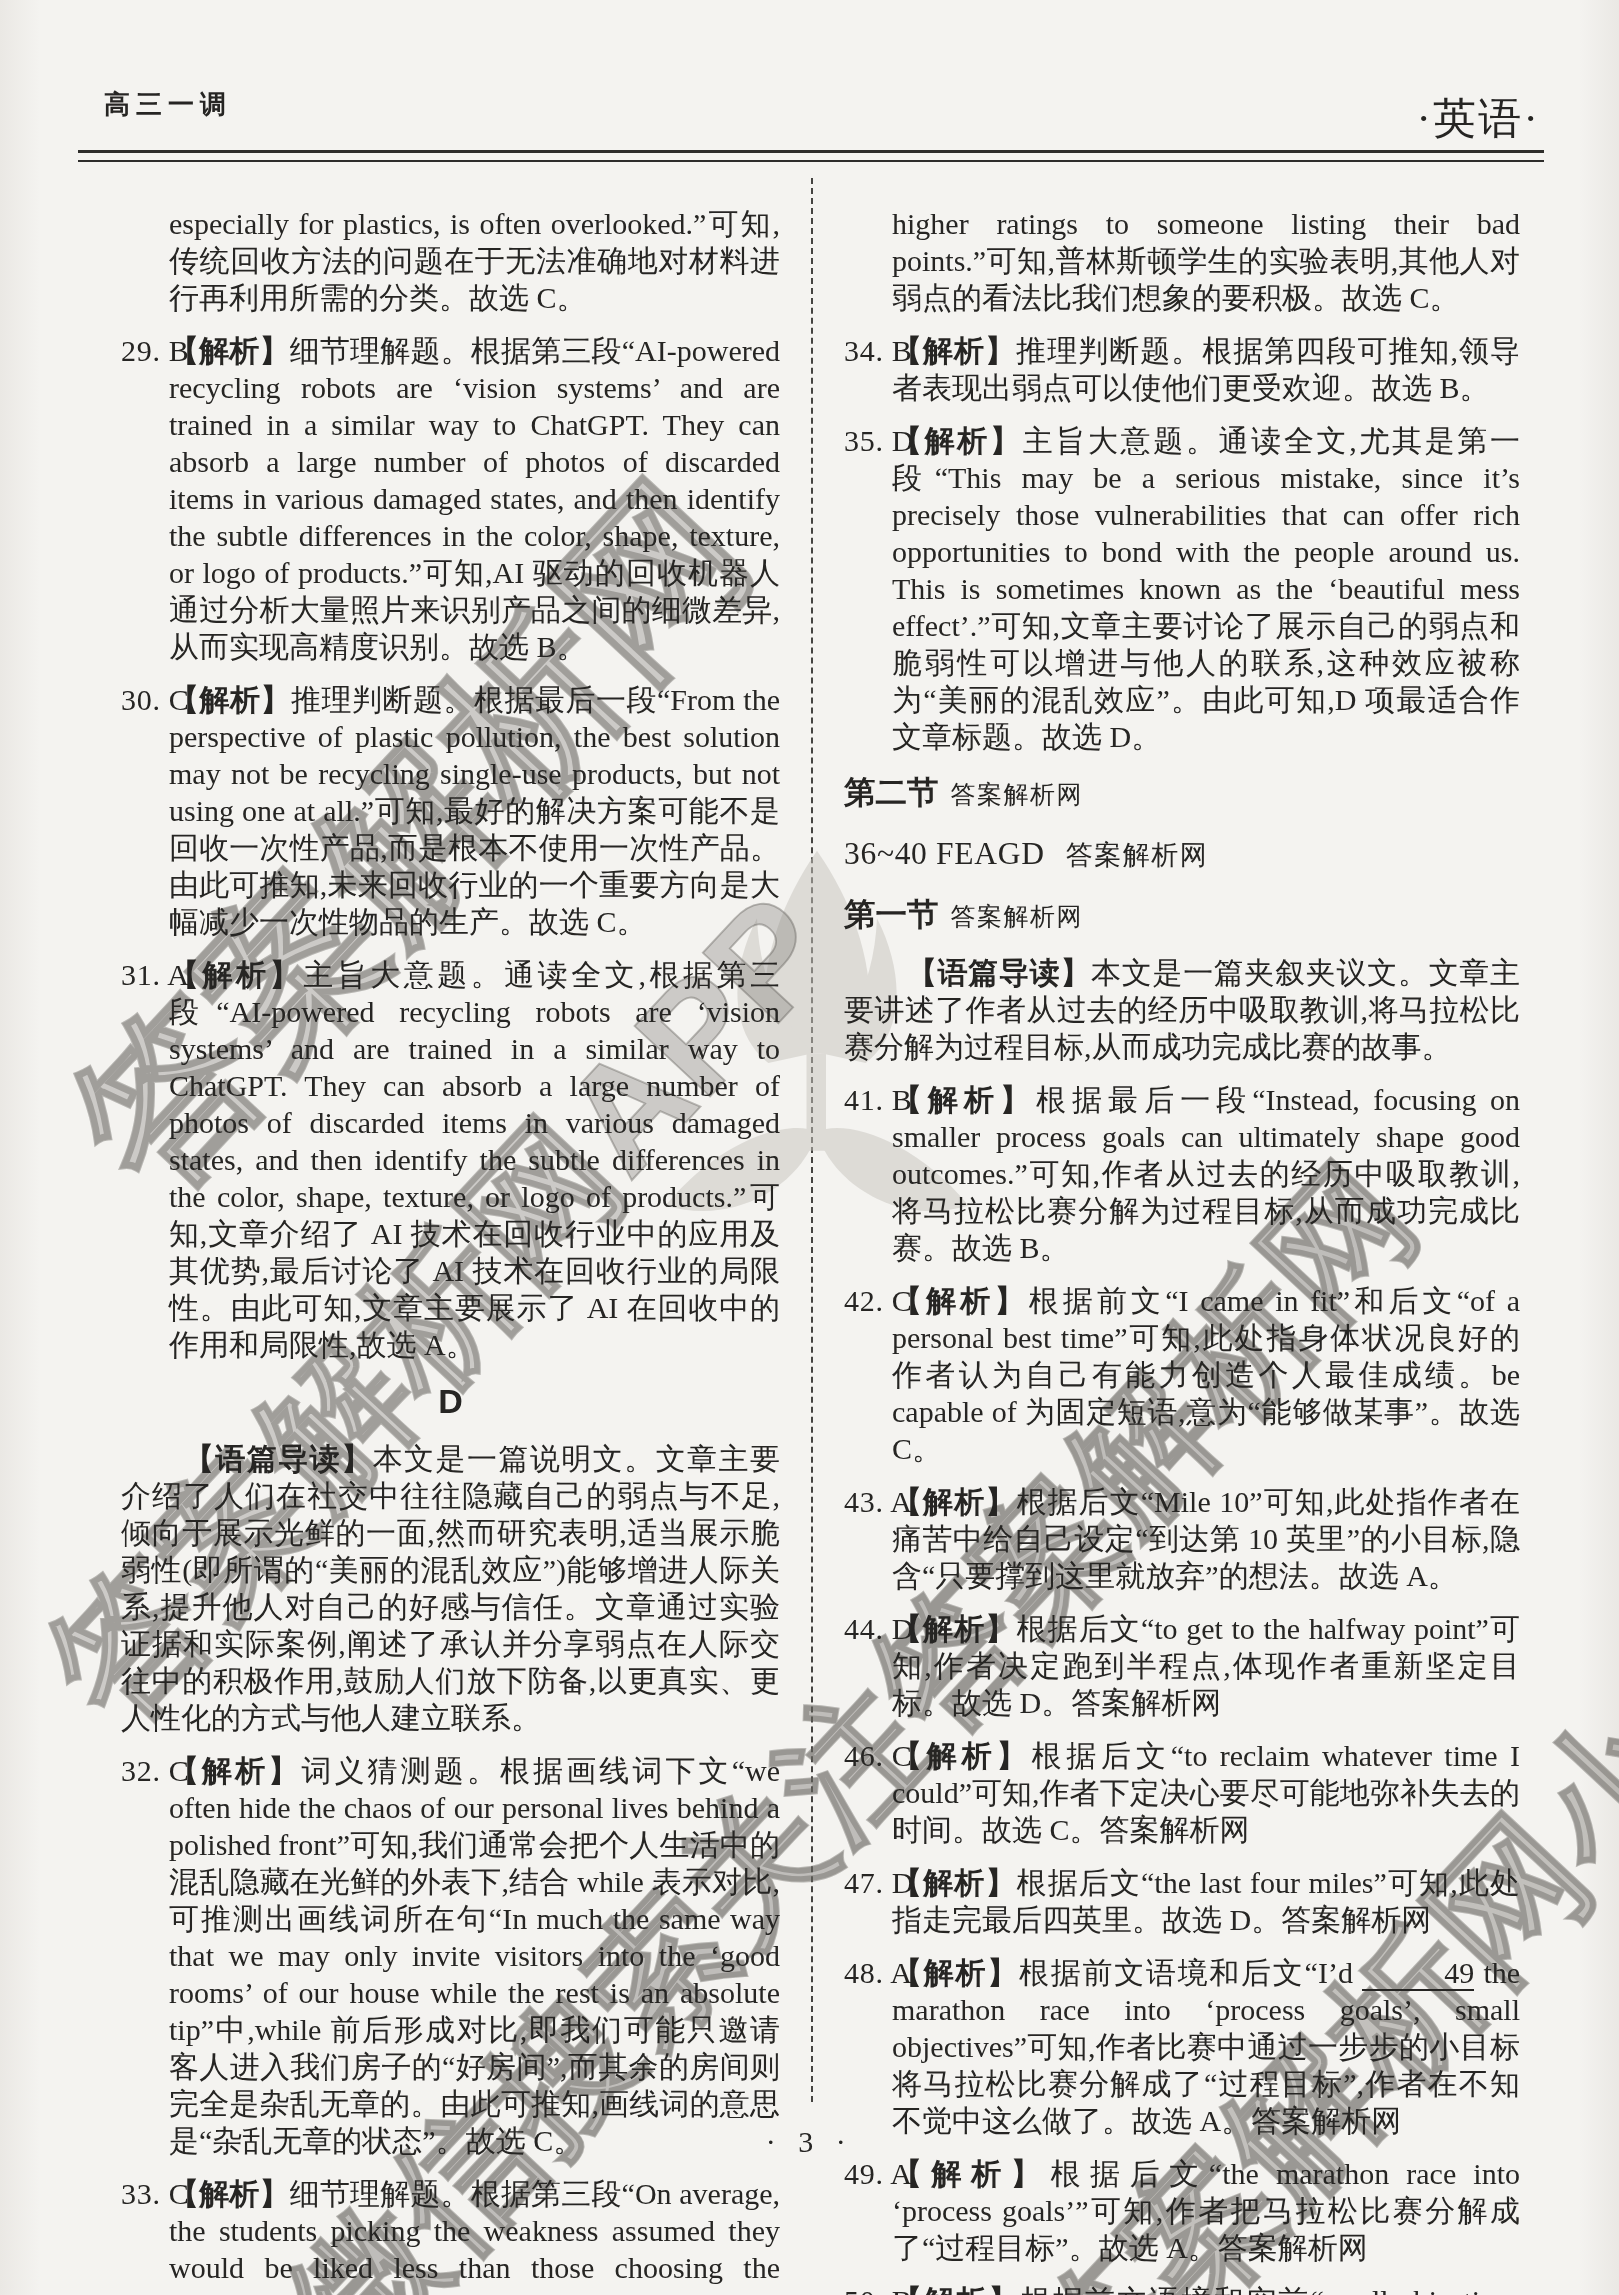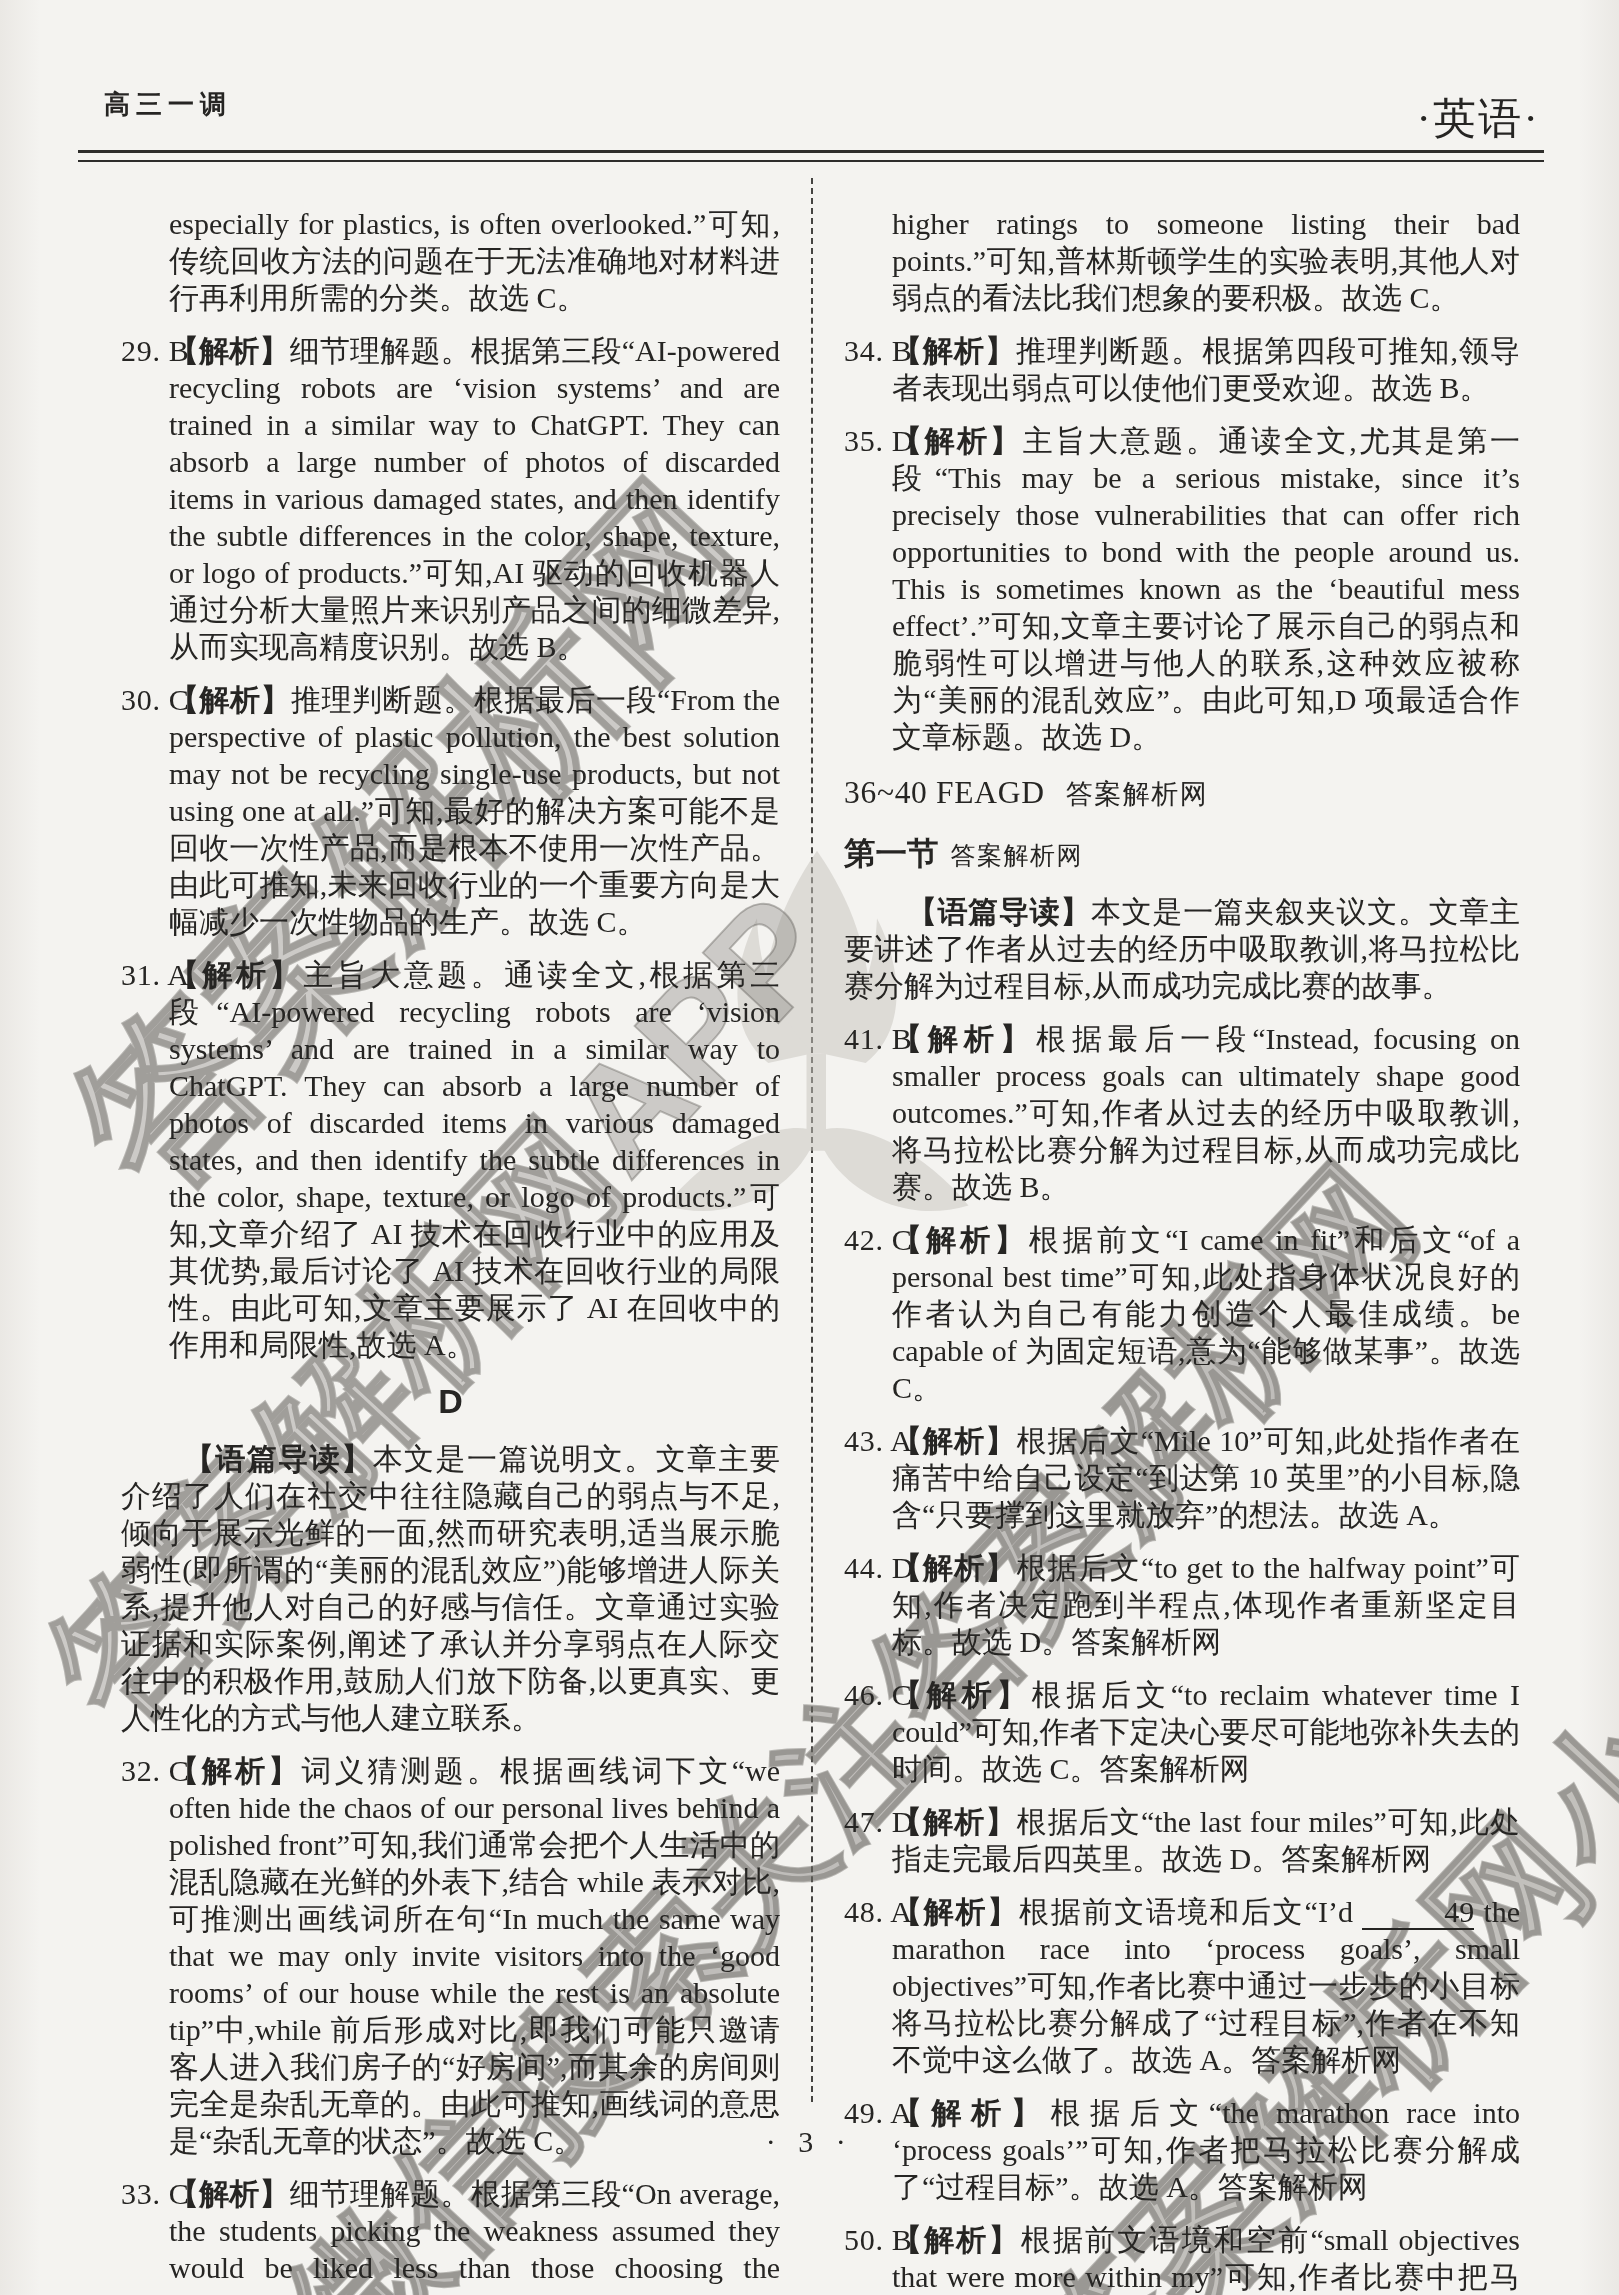--- a/index.html
+++ b/index.html
@@ -105,20 +105,23 @@
       <span>higher ratings to someone listing their bad points.”可知,普林斯顿学生的实验表明,其他人对弱点的看法比我们想象的要积极。故选 C。</span>
     </p>
     <p class="item">
       <span class="num">34. B</span>
       <span class="tag">【解析】</span><span>推理判断题。根据第四段可推知,领导者表现出弱点可以使他们更受欢迎。故选 B。</span>
     </p>
     <p class="item">
       <span class="num">35. D</span>
       <span class="tag">【解析】</span><span>主旨大意题。通读全文,尤其是第一段“This may be a serious mistake, since it’s precisely those vulnerabilities that can offer rich opportunities to bond with the people around us. This is sometimes known as the ‘beautiful mess effect’.”可知,文章主要讨论了展示自己的弱点和脆弱性可以增进与他人的联系,这种效应被称为“美丽的混乱效应”。由此可知,D 项最适合作文章标题。故选 D。</span>
     </p>
+    <p class="sec-sub">
+      <span>第二节</span><span class="suffix">答案解析网</span>
+    </p>
     <p class="ans-key">
       <span>36~40 FEAGD</span><span class="suffix">答案解析网</span>
     </p>
     <p class="sec-sub">
       <span>第一节</span><span class="suffix">答案解析网</span>
     </p>
     <p class="guide">
       <span class="tag">【语篇导读】</span><span>本文是一篇夹叙夹议文。文章主要讲述了作者从过去的经历中吸取教训,将马拉松比赛分解为过程目标,从而成功完成比赛的故事。</span>
     </p>
     <p class="item">

